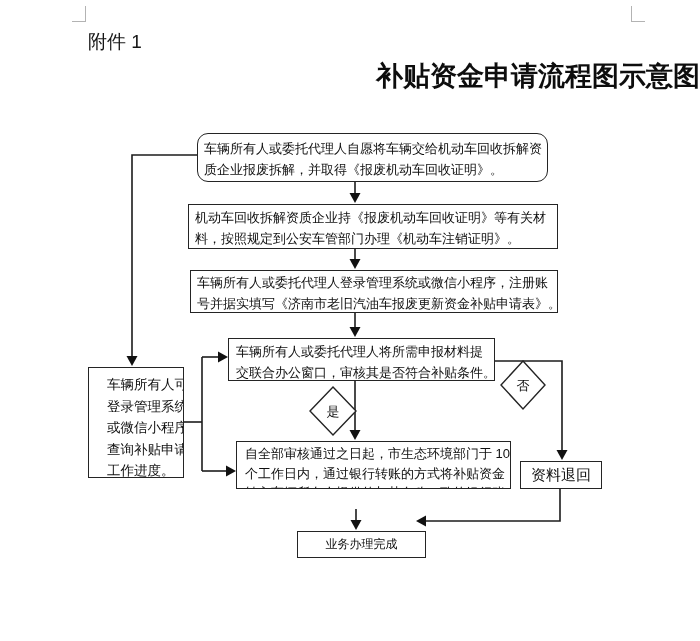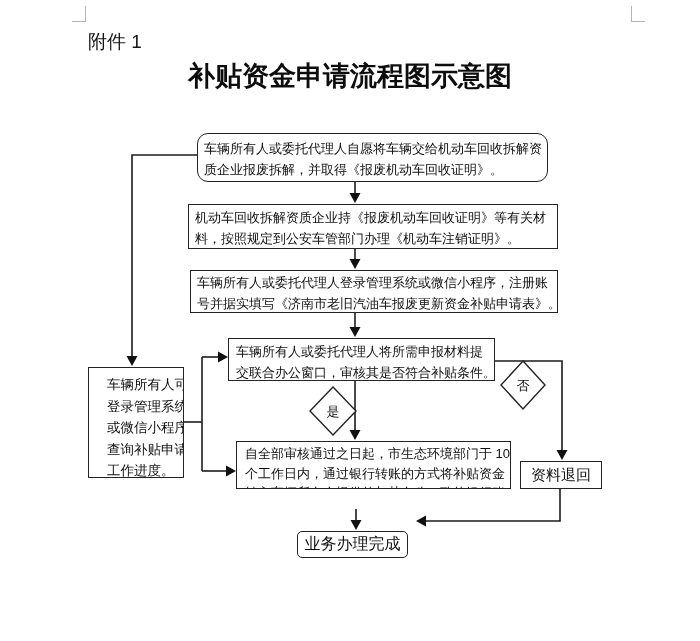--- a/index.html
+++ b/index.html
@@ -25,21 +25,21 @@
     border-left: 1px solid #b3b3b3;
     border-bottom: 1px solid #b3b3b3;
   }
 
   .attachment-label {
     left: 88px; top: 30px;
     font-size: 19px; line-height: 24px; color: #161616;
   }
   .doc-title {
     left: 0; top: 58px; width: 700px;
-    text-align: center;
+    text-align: right;
     font-size: 27px; font-weight: bold; line-height: 36px;
     color: #0d0d0d;
   }
 
   
   .node {
     box-sizing: border-box;
     background: #ffffff;
     border: 1.5px solid #242424;
     font-size: 13px;
@@ -60,23 +60,23 @@
   .node-progress {
     left: 88px; top: 367px; width: 96px; height: 111px;
     padding: 6px 4px 0 18px; font-size: 13.5px; line-height: 21.5px; overflow: hidden;
   }
   .node-return {
     left: 520px; top: 461px; width: 82px; height: 28px;
     display: flex; align-items: center; justify-content: center;
     font-size: 15px; white-space: nowrap;
   }
   .node-complete {
-    left: 297px; top: 531px; width: 111px; height: 27px;
+    left: 297px; top: 531px; width: 129px; height: 27px;
     display: flex; align-items: center; justify-content: center;
-    font-size: 16px; white-space: nowrap; border-radius: 5px;
+    font-size: 12px; white-space: nowrap; border-radius: 0;
   }
 
   .decision-label {
     transform: translate(-50%, -50%);
     font-size: 13px; color: #0f0f0f; white-space: nowrap;
   }
   .decision-label-yes { left: 333px; top: 412px; }
   .decision-label-no  { left: 523px; top: 386px; }
 
   .connector-layer { left: 0; top: 0; }

